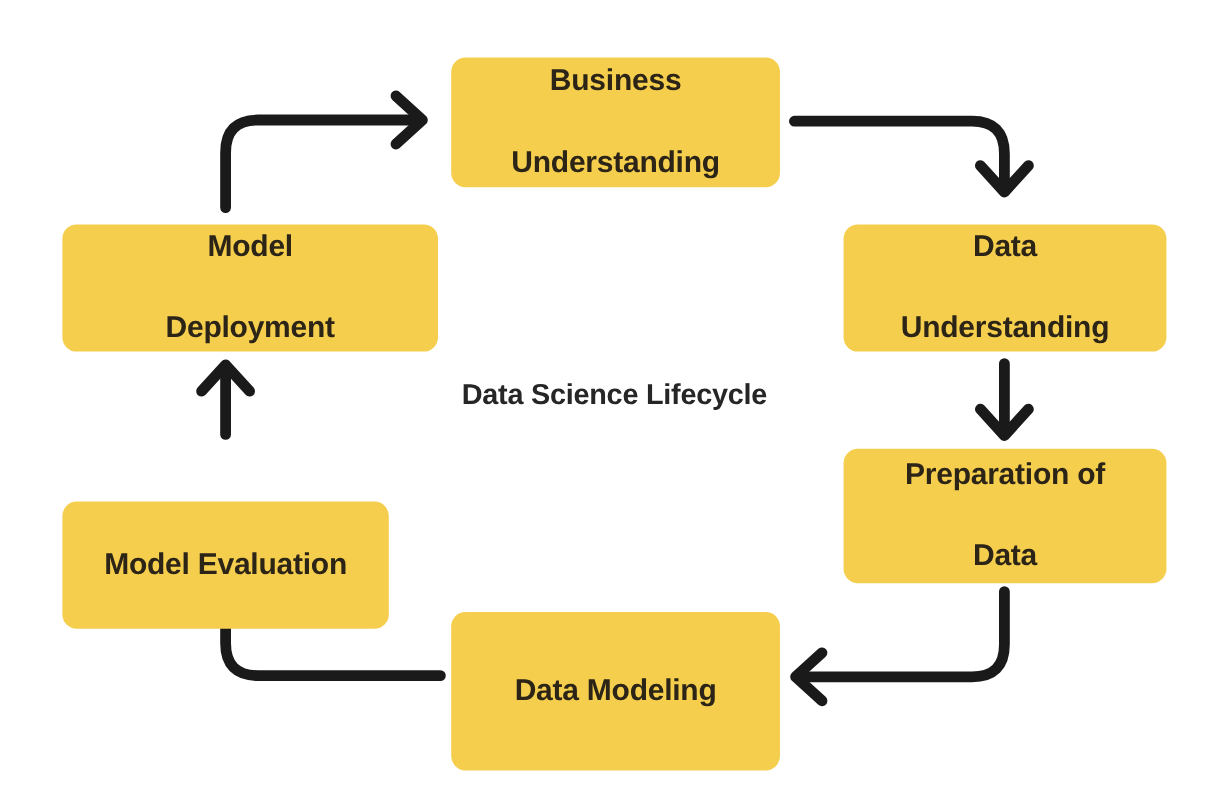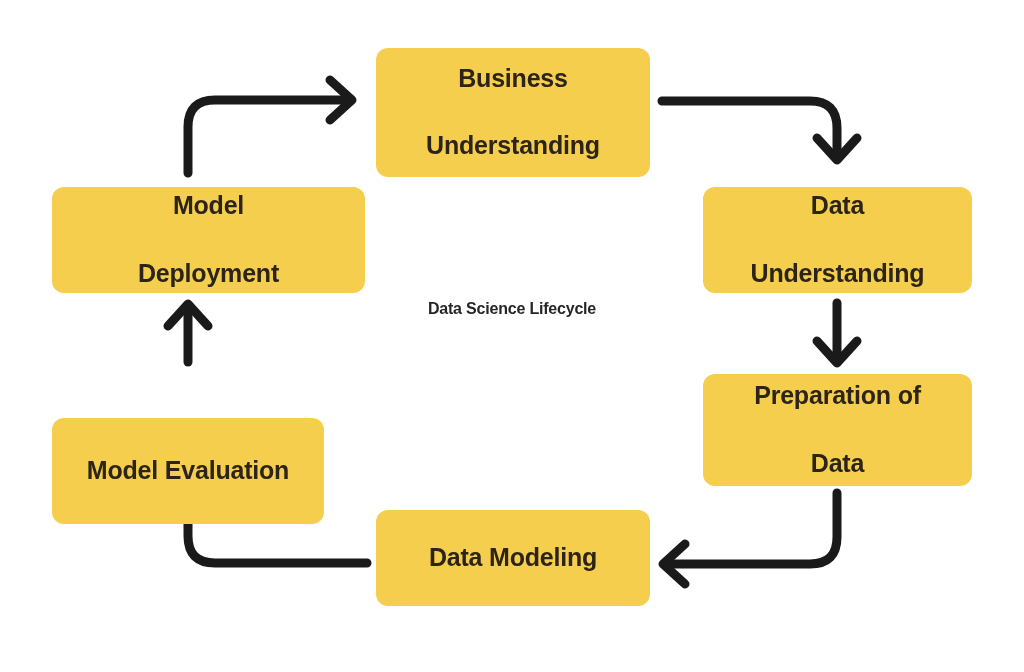--- a/index.html
+++ b/index.html
@@ -32,34 +32,34 @@
     line-height: 1.35;
     letter-spacing: -0.2px;
     padding: 6px 10px;
   }
   .node span {
     display: block;
     width: 100%;
   }
 
   
-  #node-business-understanding { left: 376px; top: 48px;  width: 274px; height: 129px; }
+  #node-business-understanding { left: 376px; top: 48px;  width: 274px; height: 108px; }
   #node-data-understanding     { left: 703px; top: 187px; width: 269px; height: 106px; }
   #node-preparation-of-data    { left: 703px; top: 374px; width: 269px; height: 112px; }
-  #node-data-modeling          { left: 376px; top: 510px; width: 274px; height: 96px; }
+  #node-data-modeling          { left: 376px; top: 510px; width: 274px; height: 132px; }
   #node-model-evaluation       { left: 52px;  top: 374px; width: 272px; height: 106px; margin-top: 44px; }
   #node-model-deployment       { left: 52px;  top: 187px; width: 313px; height: 106px; justify-content: center; }
 
   #center-title {
     position: absolute;
     left: 0;
-    top: 300px;
+    top: 316px;
     width: 1024px;
     text-align: center;
-    font-size: 16px;
+    font-size: 24px;
     font-weight: bold;
     color: #262626;
     letter-spacing: -0.2px;
   }
 
   #arrow-layer {
     position: absolute;
     left: 0;
     top: 0;
     width: 1024px;

